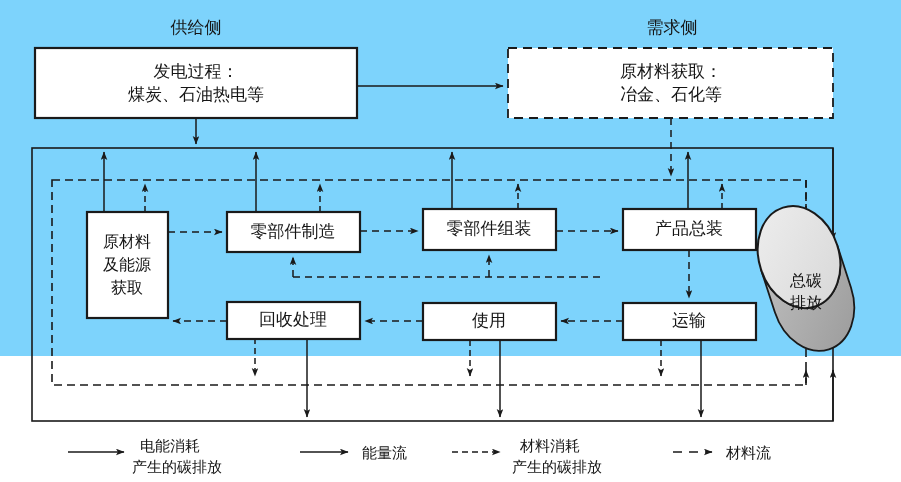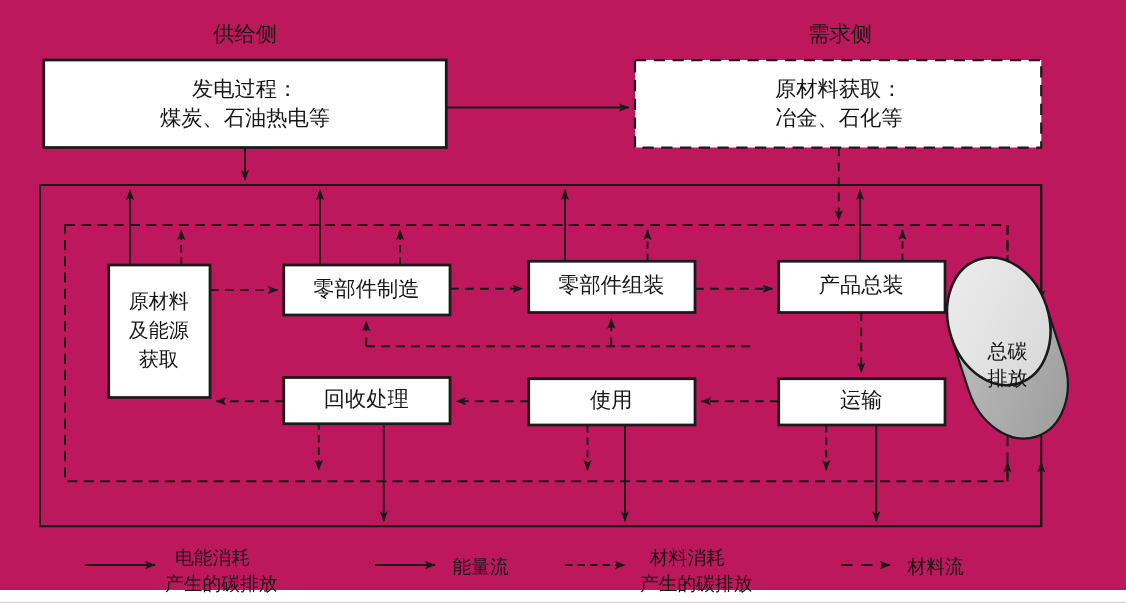--- a/index.html
+++ b/index.html
@@ -1,18 +1,18 @@
 <!DOCTYPE html>
 <html><head>
 <meta charset="utf-8">
 <style>
   html,body{margin:0;padding:0;background:#ffffff;}
   body{width:901px;height:482px;overflow:hidden;
        font-family:"Liberation Serif","DejaVu Serif",serif;}
-  #stage{position:relative;width:901px;height:472px;background:#be185d;}
+  #stage{position:relative;width:901px;height:356px;background:#7dd3fc;}
   svg{position:absolute;left:0;top:0;}
   .nodeText{font-family:"Liberation Serif","DejaVu Serif",serif;
             font-size:17px;fill:#151515;text-anchor:middle;dominant-baseline:middle;}
   .nodeTextSm{font-size:16px;}
   .hdr{font-family:"Liberation Serif","DejaVu Serif",serif;
        font-size:17px;fill:#151515;text-anchor:middle;}
   .lgd{font-family:"Liberation Serif","DejaVu Serif",serif;
        font-size:15px;fill:#151515;text-anchor:start;}
   .cylText{font-family:"Liberation Serif","DejaVu Serif",serif;
            font-size:16px;fill:#151515;text-anchor:middle;}

